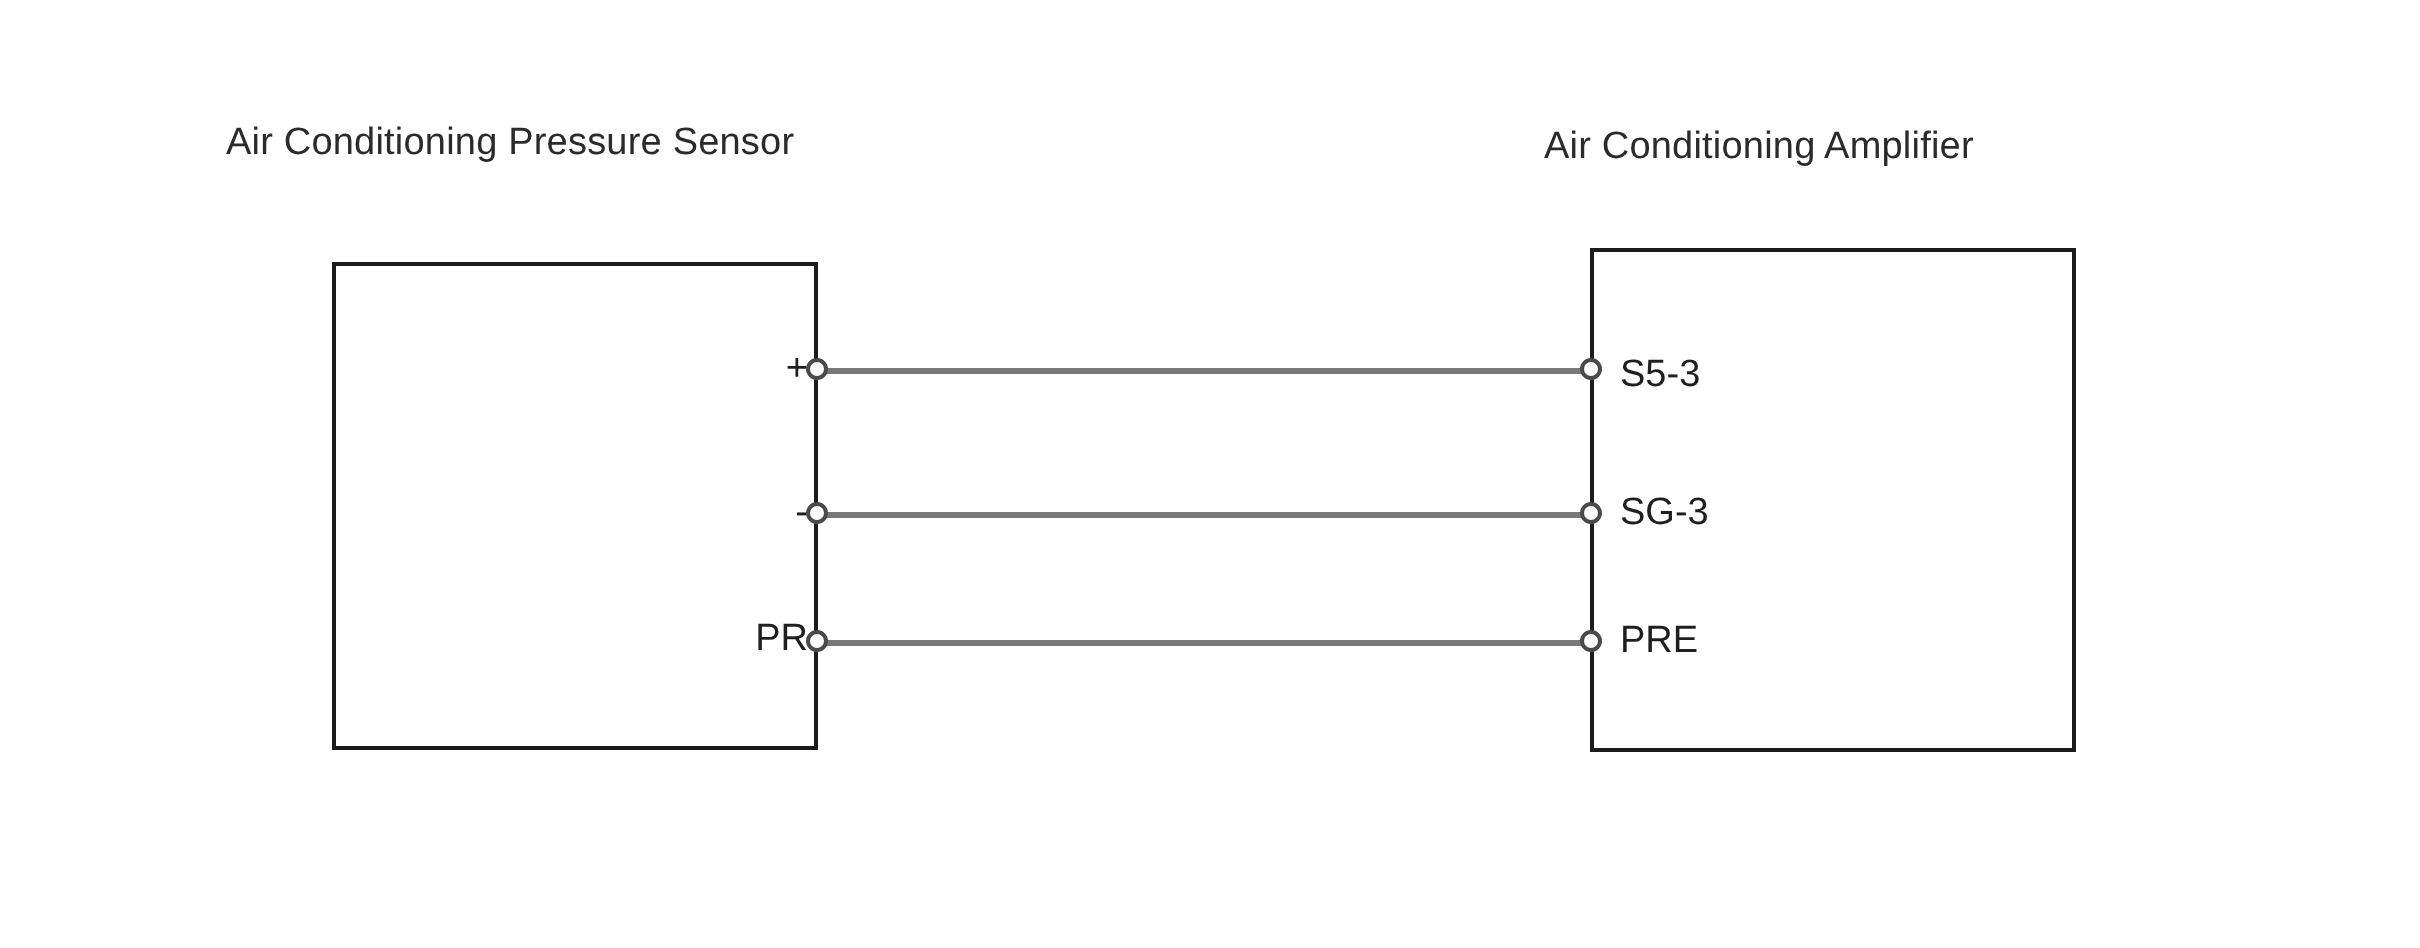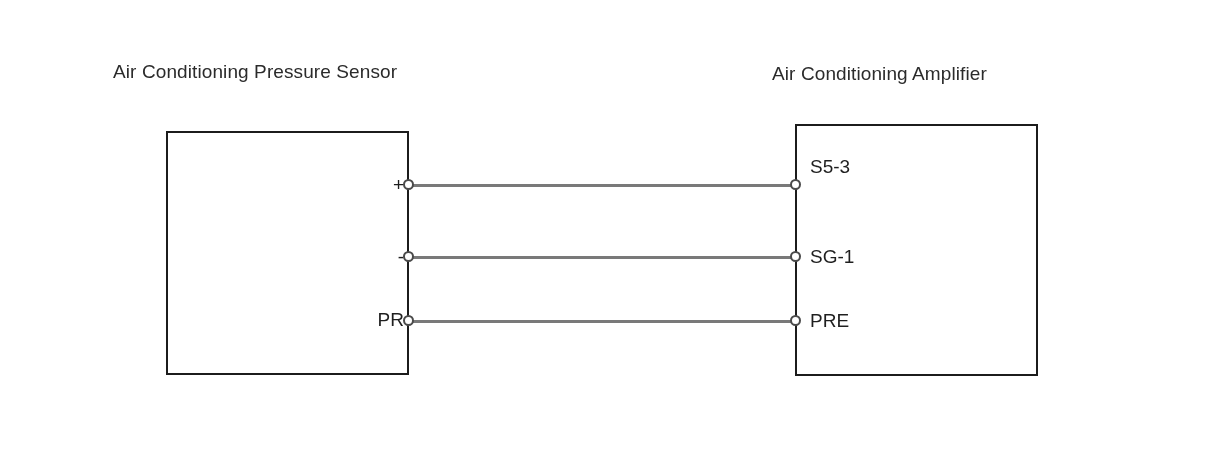--- a/index.html
+++ b/index.html
@@ -99,27 +99,27 @@
   <div class="component-title" id="title-sensor">Air Conditioning Pressure Sensor</div>
 
   <div class="component-box" id="box-sensor"></div>
 
   <div class="component-box" id="box-amplifier"></div>
 
   <div class="wire" style="top:184px"></div>
   <div class="terminal left" style="top:179px"></div>
   <div class="terminal right" style="top:179px"></div>
   <div class="terminal-label left" style="top:175px">+</div>
-  <div class="terminal-label right" style="top:157px">S5-3</div>
+  <div class="terminal-label right" style="top:178px">S5-3</div>
 
   <div class="wire" style="top:256px"></div>
   <div class="terminal left" style="top:251px"></div>
   <div class="terminal right" style="top:251px"></div>
   <div class="terminal-label left" style="top:247px">-</div>
-  <div class="terminal-label right" style="top:247px">SG-1</div>
+  <div class="terminal-label right" style="top:247px">SG-3</div>
 
   <div class="wire" style="top:320px"></div>
   <div class="terminal left" style="top:315px"></div>
   <div class="terminal right" style="top:315px"></div>
   <div class="terminal-label left" style="top:310px">PR</div>
   <div class="terminal-label right" style="top:311px">PRE</div>
 
 </div>
 
 </body></html>

